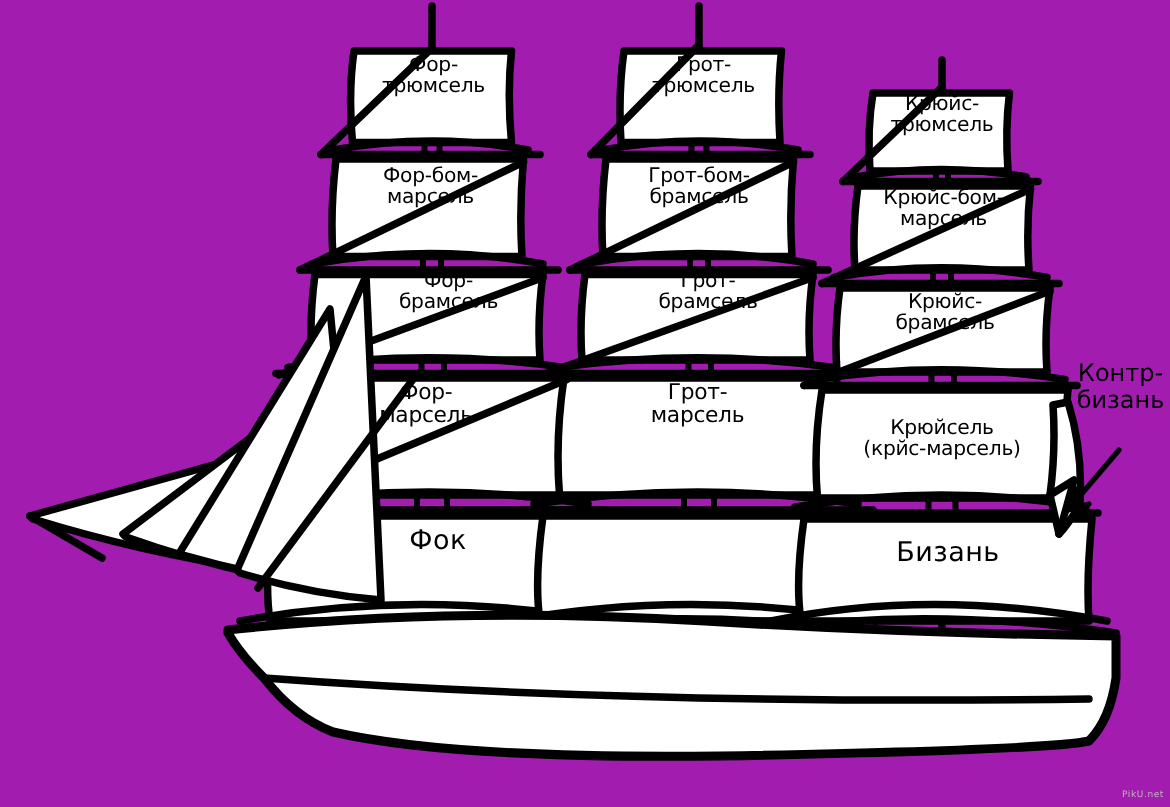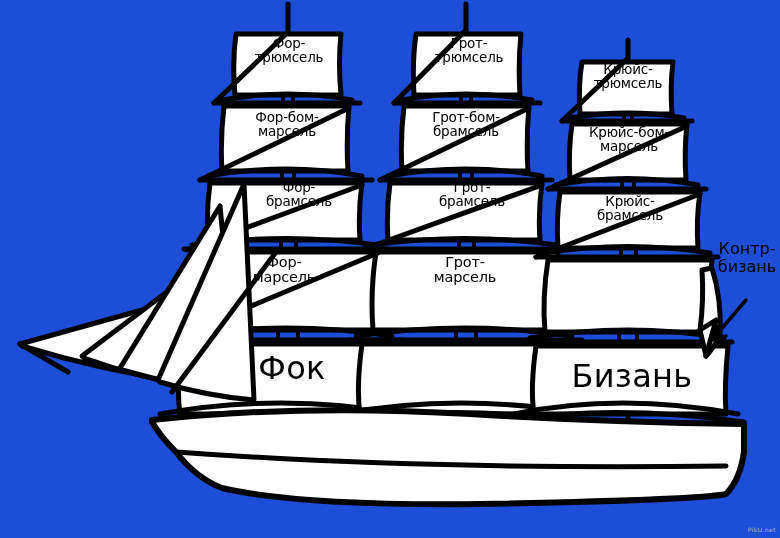--- a/index.html
+++ b/index.html
@@ -1,34 +1,34 @@
 <!DOCTYPE html>
 <html><head>
 <meta charset="utf-8">
 <style>
   html,body{margin:0;padding:0;background:#ffffff;}
   body{
     width:780px;height:538px;overflow:hidden;
     font-family:"DejaVu Sans","Liberation Sans",sans-serif;
     color:#000;
   }
-  #stage{position:relative;width:780px;height:538px;background:#1d4ed8;text-decoration:underline;}
+  #stage{position:relative;width:780px;height:538px;background:#a21caf;text-decoration:underline;}
   #ship{position:absolute;left:0;top:0;width:780px;height:538px;display:block;}
   .lbl{
     position:absolute;
     text-align:center;
     line-height:1.05;
     color:#000;
     white-space:pre;
     pointer-events:none;
     font-family:"DejaVu Sans","Liberation Sans",sans-serif;
   }
   .lbl-sm{font-size:13.5px;letter-spacing:-0.2px;}
   .lbl-md{font-size:14.5px;letter-spacing:-0.2px;}
-  .lbl-big{font-size:32px;letter-spacing:0.3px;}
+  .lbl-big{font-size:18px;letter-spacing:0.3px;}
   .lbl-call{font-size:16px;text-align:center;line-height:1.12;}
   #watermark{
     position:absolute;right:4px;bottom:5px;
     font-size:6px;color:#b9b9b9;letter-spacing:0.4px;
     font-family:"DejaVu Sans","Liberation Sans",sans-serif;
   }
 </style>
 </head>
 <body>
 
@@ -196,20 +196,22 @@
 брамсель</div>
   <div class="lbl lbl-md" style="left:406px;top:255px;width:118px;">Грот-
 марсель</div>
 
   <div class="lbl lbl-sm" style="left:578px;top:62px;width:100px;">Крюйс-
 трюмсель</div>
   <div class="lbl lbl-sm" style="left:566px;top:125px;width:126px;">Крюйс-бом-
 марсель</div>
   <div class="lbl lbl-sm" style="left:574px;top:194px;width:112px;">Крюйс-
 брамсель</div>
+  <div class="lbl lbl-sm" style="left:545px;top:278px;width:166px;">Крюйсель
+(крйс-марсель)</div>
   <div class="lbl lbl-big" style="left:552px;top:360px;width:160px;">Бизань</div>
 
   <div class="lbl lbl-call" style="left:714px;top:240px;width:66px;">Контр-
 бизань</div>
 
   <div id="watermark">PikU.net</div>
 
 </div>
 
 </body></html>

